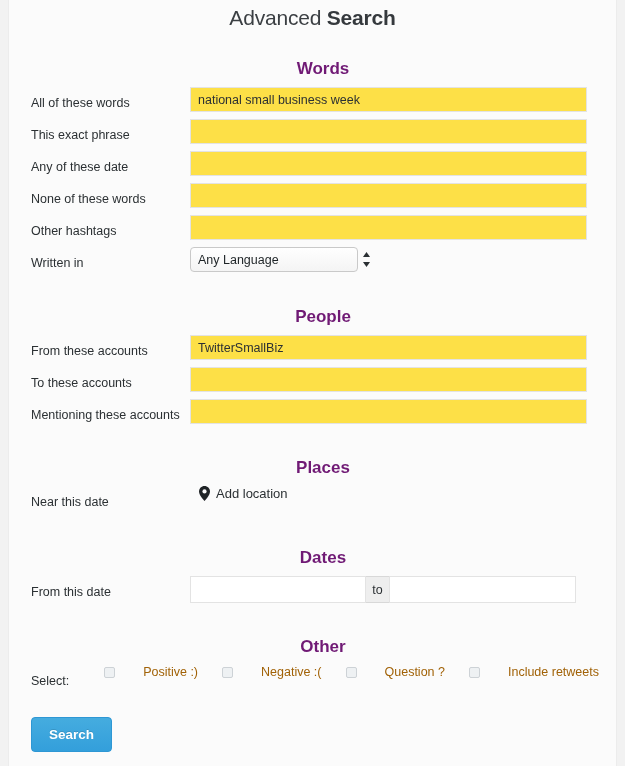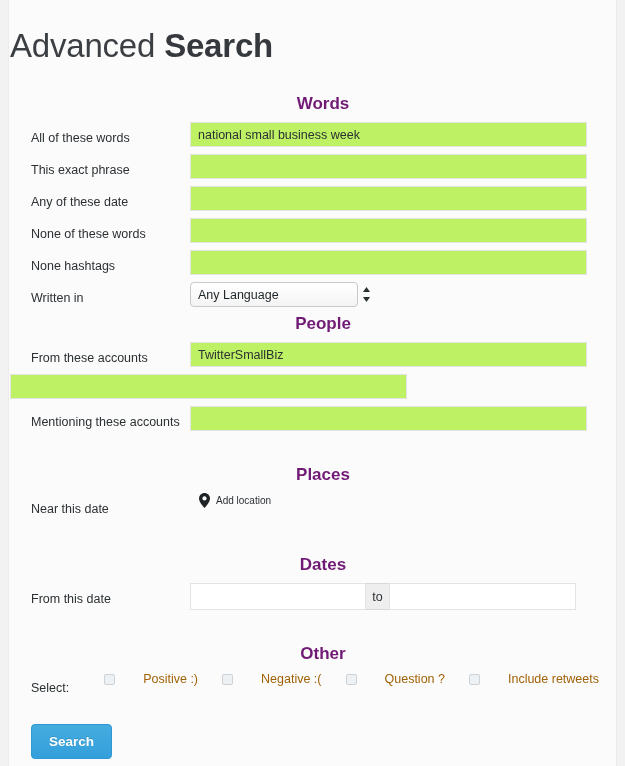--- a/index.html
+++ b/index.html
@@ -45,41 +45,41 @@
     position: absolute;
     left: 10px;
     top: 0;
     width: 605px;
     height: 766px;
     background: #fbfbfb;
   }
 
   
   .title {
-    text-align: left;
-    padding-top: 27px;
-    font-size: 33px;
+    text-align: center;
+    padding-top: 6px;
+    font-size: 21px;
     letter-spacing: -0.2px;
     color: #3b3f43;
     font-weight: 300;
     white-space: nowrap;
   }
   .title .light { font-weight: 300; }
   .title .bold  { font-weight: bold; color: #35393d; }
 
   
   .section-head {
     font-size: 17px;
     font-weight: bold;
     color: #701a75;
     margin: 0 0 8px 21px;
     text-align: center;
   }
   .sec-words   { margin-top: 29px; }
-  .sec-people  { }
+  .sec-people  { margin-top: 28px; }
   .sec-places  { margin-top: 27px; }
   .sec-dates   { margin-top: 30px; }
   .sec-other   { margin-top: 29px; }
 
   
   .row {
     display: flex;
     align-items: flex-start;
     height: 32px;
     margin-bottom: 0px;
@@ -96,21 +96,21 @@
     flex: 1;
     display: flex;
     align-items: center;
   }
 
   input.text-input {
     width: 397px;
     height: 25px;
     box-sizing: border-box;
     border: 1px solid #e3e3e3;
-    background: #bef264;
+    background: #fde047;
     font-family: "Liberation Sans", sans-serif;
     font-size: 12.5px;
     color: #2b3033;
     padding: 0 7px;
     outline: none;
     border-radius: 0;
   }
   input.text-input::placeholder { color: #b6bdc2; }
 
   
@@ -143,21 +143,21 @@
     height: 17px;
     pointer-events: none;
   }
 
   
   .loc-row .field { padding-left: 9px; }
   .add-location {
     display: inline-flex;
     align-items: center;
     gap: 6px;
-    font-size: 10px;
+    font-size: 13px;
     color: #2b3033;
     cursor: pointer;
   }
   .pin-icon { display: block; }
 
   
   .date-group {
     display: flex;
     align-items: stretch;
     height: 27px;
@@ -279,21 +279,21 @@
     </div>
 
     <div class="row">
       <div class="label">None of these words</div>
       <div class="field">
         <input class="text-input" type="text" value="" style="">
       </div>
     </div>
 
     <div class="row">
-      <div class="label">None hashtags</div>
+      <div class="label">Other hashtags</div>
       <div class="field">
         <input class="text-input" type="text" value="" style="">
       </div>
     </div>
 
     <div class="row">
       <div class="label">Written in</div>
       <div class="field">
         <div class="select-wrap">
           <select>
@@ -311,20 +311,21 @@
     <div class="section-head sec-people">People</div>
 
     <div class="row">
       <div class="label">From these accounts</div>
       <div class="field">
         <input class="text-input" type="text" value="TwitterSmallBiz" style="">
       </div>
     </div>
 
     <div class="row">
+      <div class="label">To these accounts</div>
       <div class="field">
         <input class="text-input" type="text" value="" style="">
       </div>
     </div>
 
     <div class="row">
       <div class="label">Mentioning these accounts</div>
       <div class="field">
         <input class="text-input" type="text" value="" style="">
       </div>

